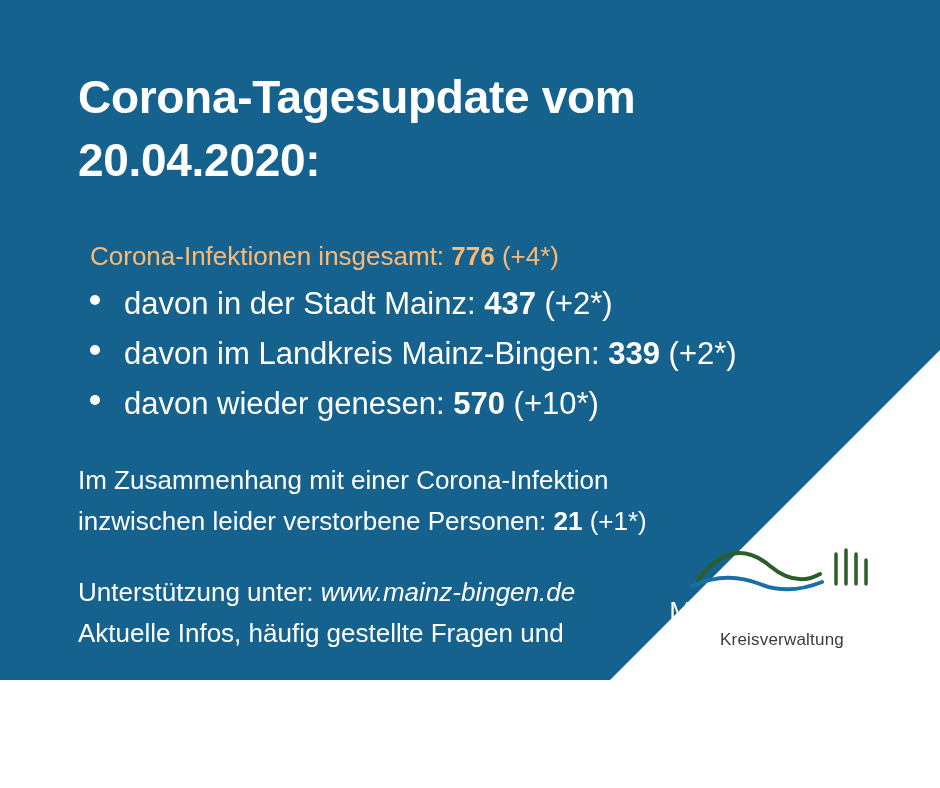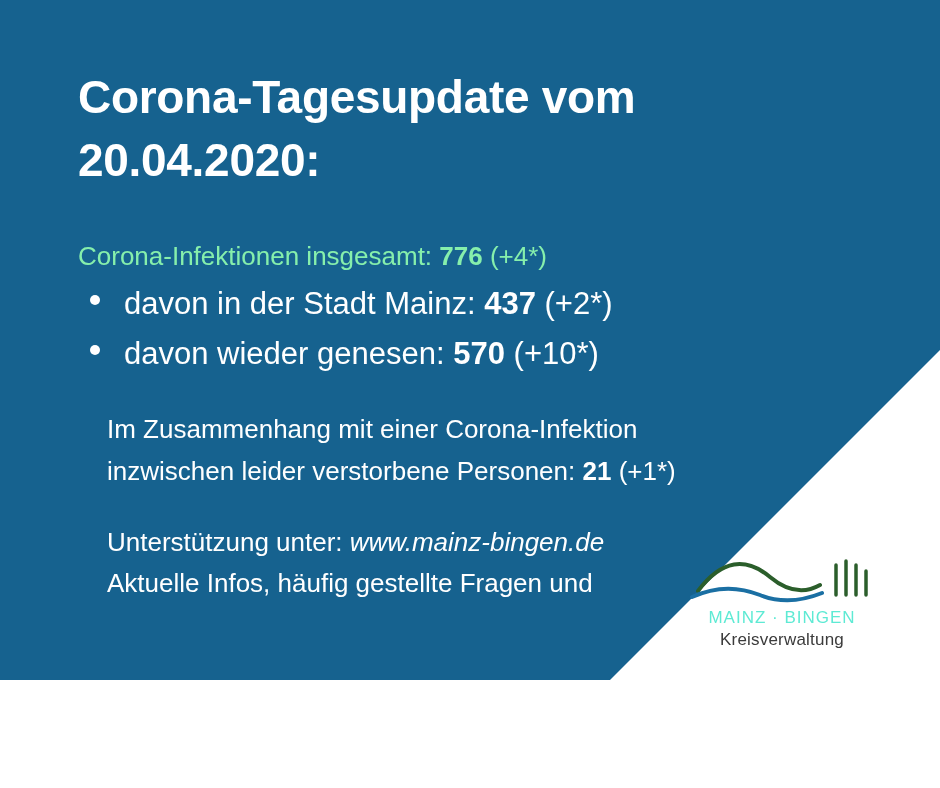--- a/index.html
+++ b/index.html
@@ -39,24 +39,25 @@
   .title {
     color: #ffffff;
     font-size: 46px;
     font-weight: bold;
     line-height: 1.38;
     letter-spacing: -0.3px;
     margin: 0 0 42px 0;
     max-width: 760px;
   }
   .line {
-    color: #86efac;
+    color: #fdba74;
     font-size: 26px;
     line-height: 1.62;
     font-weight: 300;
+    margin-left: 12px;
   }
   .stat-total {
     margin-bottom: 2px;
   }
   .bullets {
     list-style: none;
     margin: 0;
     padding: 0;
   }
   .bullets li {
@@ -79,21 +80,20 @@
   b, .num {
     font-weight: bold;
   }
   .block-gap {
     height: 30px;
   }
   .para {
     color: #ffffff;
     font-size: 26px;
     line-height: 1.58;
-    margin-left: 29px;
   }
   .italic {
     font-style: italic;
   }
   .footnote {
     position: absolute;
     left: 78px;
     bottom: 38px;
     color: #ffffff;
     font-size: 16px;
@@ -107,22 +107,22 @@
     bottom: 30px;
     width: 240px;
     text-align: center;
     z-index: 4;
   }
   .logo svg {
     display: block;
     margin: 0 auto 2px auto;
   }
   .logo-name {
-    color: #5eead4;
-    font-size: 17px;
+    color: #ffffff;
+    font-size: 27px;
     letter-spacing: 1px;
     font-weight: 400;
     line-height: 1.1;
   }
   .logo-sub {
     color: #3b3b3b;
     font-size: 17px;
     margin-top: 2px;
     letter-spacing: 0.2px;
   }
@@ -142,20 +142,26 @@
       <span>Corona-Infektionen insgesamt:</span>
       <b class="num">776</b>
       <span>(+4*)</span>
     </div>
 
     <ul class="bullets">
       <li>
         <span class="dot"></span>
         <span>davon in der Stadt Mainz:</span>
         <b class="num">437</b>
+        <span>(+2*)</span>
+      </li>
+      <li>
+        <span class="dot"></span>
+        <span>davon im Landkreis Mainz-Bingen:</span>
+        <b class="num">339</b>
         <span>(+2*)</span>
       </li>
       <li>
         <span class="dot"></span>
         <span>davon wieder genesen:</span>
         <b class="num">570</b>
         <span>(+10*)</span>
       </li>
     </ul>
 

